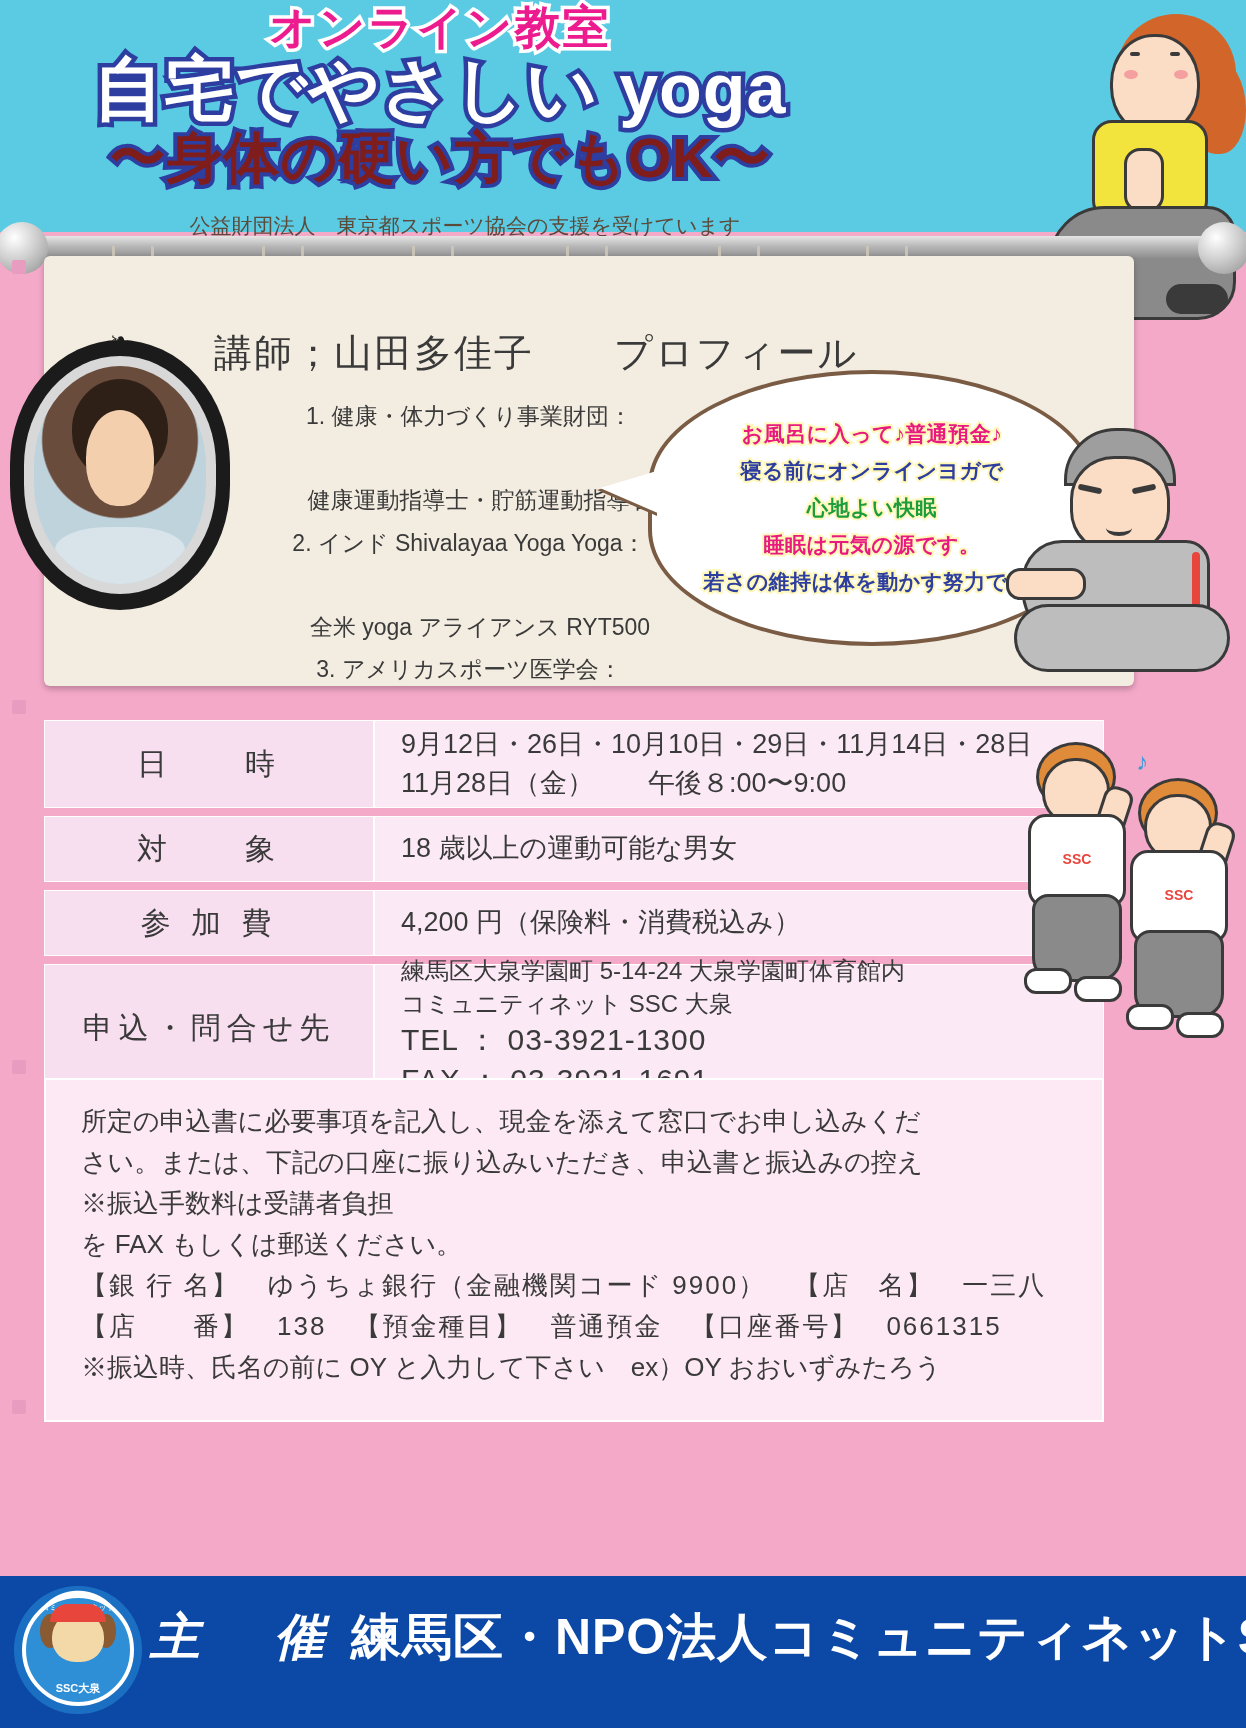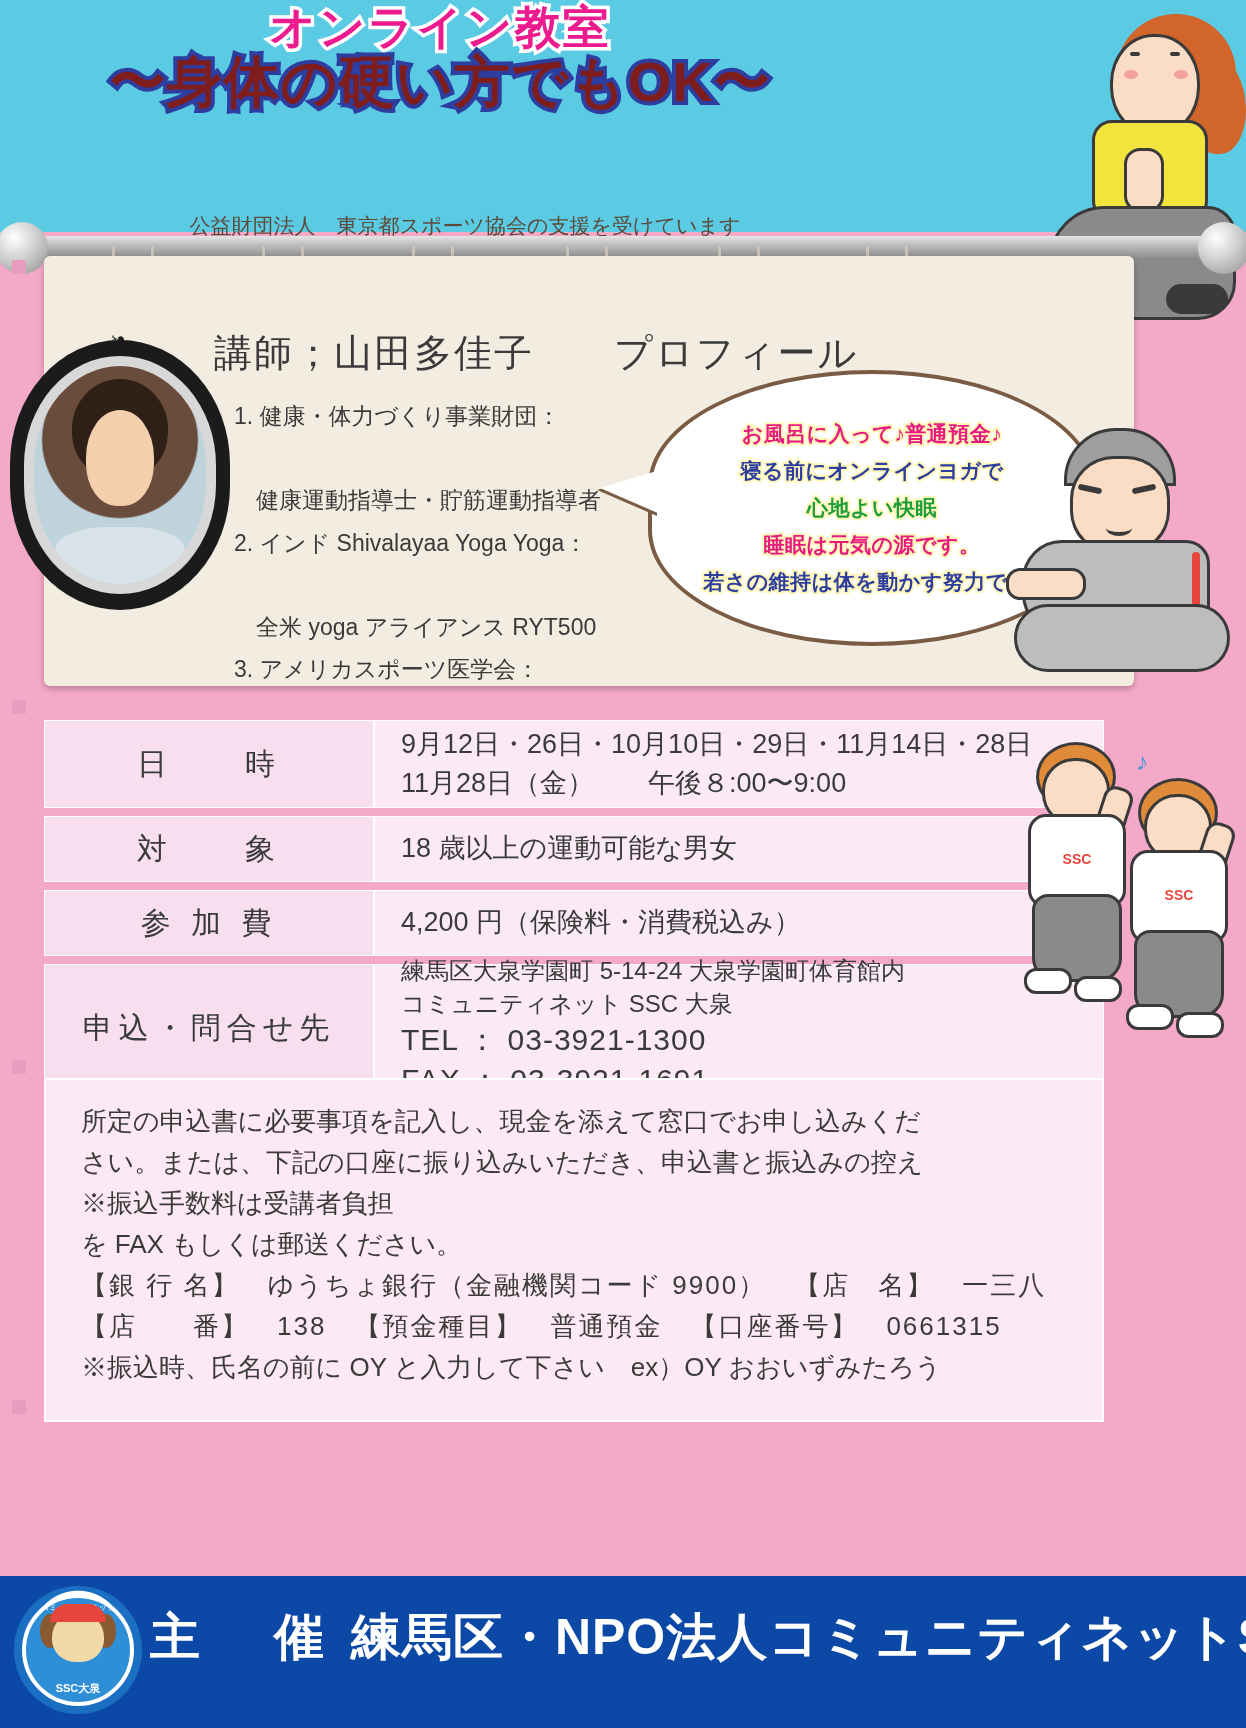--- a/index.html
+++ b/index.html
@@ -134,20 +134,21 @@
   .profile-list {
     position: absolute;
     left: 190px; top: 140px;
     width: 470px;
     font-size: 23px;
     line-height: 1.75;
     color: #3a3a3a;
     margin: 0;
     padding: 0;
     list-style: none;
+    text-align: center;
   }
   .profile-list li { margin-bottom: 2px; }
   .profile-list .ln2 { display: block; padding-left: 22px; margin-top: 44px; }
 
   
   .portrait {
     position: absolute;
     left: 10px; top: 340px;
     width: 220px; height: 270px;
   }
@@ -315,21 +316,21 @@
     position: absolute;
     left: 150px; top: 28px;
     font-size: 50px;
     font-weight: bold;
     color: #ffffff;
     -webkit-text-stroke: 2px #0c49a6;
     paint-order: stroke fill;
     letter-spacing: 1px;
     white-space: nowrap;
   }
-  .bottom-text .sponsor { letter-spacing: 12px; }
+  .bottom-text .sponsor { letter-spacing: 12px; font-style: italic; }
   .logo {
     position: absolute;
     left: 14px; top: 10px;
     width: 128px; height: 128px;
     border-radius: 50%;
     background: radial-gradient(circle at 50% 40%, #ffffff 0 46%, #1b6fc2 47% 78%, #0c49a6 79% 100%);
     display: flex;
     align-items: center;
     justify-content: center;
   }
@@ -467,20 +468,21 @@
 </style>
 </head>
 <body>
 
 <div class="poster">
 
   <div class="top-band">
     <div class="top-band-inner">
       <div class="headline">
         <span class="h-online">オンライン教室</span>
+        <span class="h-main">自宅でやさしい yoga</span>
         <span class="h-sub">〜身体の硬い方でもOK〜</span>
       </div>
       <div class="h-support">公益財団法人　東京都スポーツ協会の支援を受けています</div>
     </div>
 
     <div class="illus yoga-woman">
       <div class="yw-pony"></div>
       <div class="yw-hair"></div>
       <div class="yw-face"></div>
       <div class="yw-eye l"></div>

